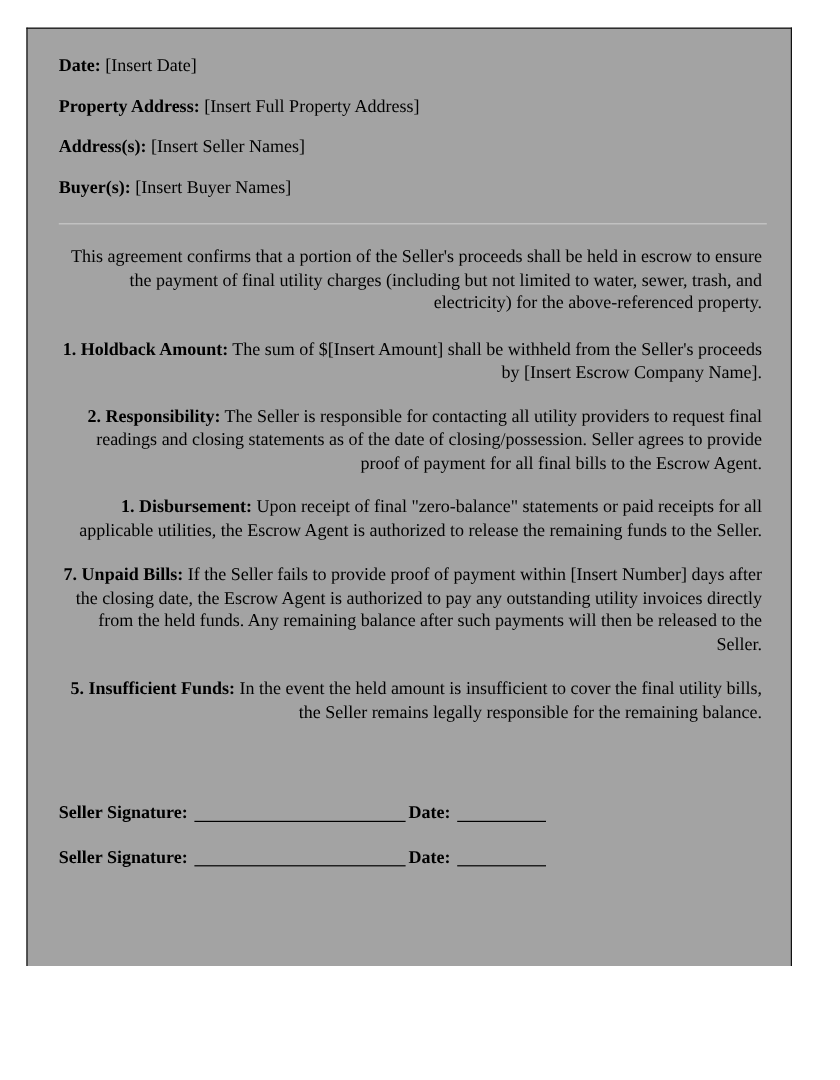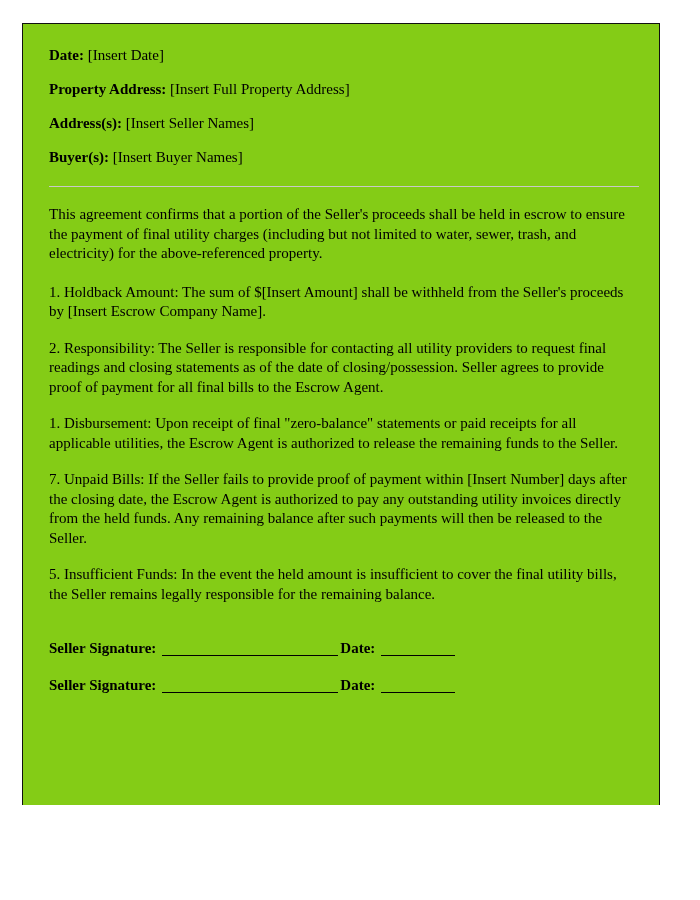--- a/index.html
+++ b/index.html
@@ -21,21 +21,21 @@
     position: absolute;
     left: 22px;
     top: 23px;
     width: 638px;          
     height: 782px;         
     border-left: 1.5px solid #111111;
     border-right: 1.5px solid #111111;
     border-top: 1.5px solid #111111;
     border-bottom: none;
     box-sizing: border-box;
-    background: #84cc16;
+    background: #a3a3a3;
   }
 
   #content {
     position: absolute;
     left: 26px;            
     top: 21px;
     width: 590px;          
   }
 
   
@@ -61,32 +61,32 @@
     border-top: 1px solid #c9c9c9;
     margin: 19px 0 18px 0;
     width: 100%;
   }
 
   
   .para {
     font-size: 15px;
     line-height: 19.5px;
     margin: 0 4px 17px 0;
-    text-align: left;
+    text-align: right;
   }
   .para .lead {
-    font-weight: normal;
+    font-weight: bold;
   }
   .para.intro {
     margin-bottom: 19px;
   }
 
   
   #signature-block {
-    margin-top: 34px;
+    margin-top: 64px;
   }
   .sig-row {
     font-size: 15px;
     line-height: 20px;
     margin: 0 0 17px 0;
     white-space: nowrap;
   }
   .sig-row .sig-label,
   .sig-row .date-label {
     font-weight: bold;

